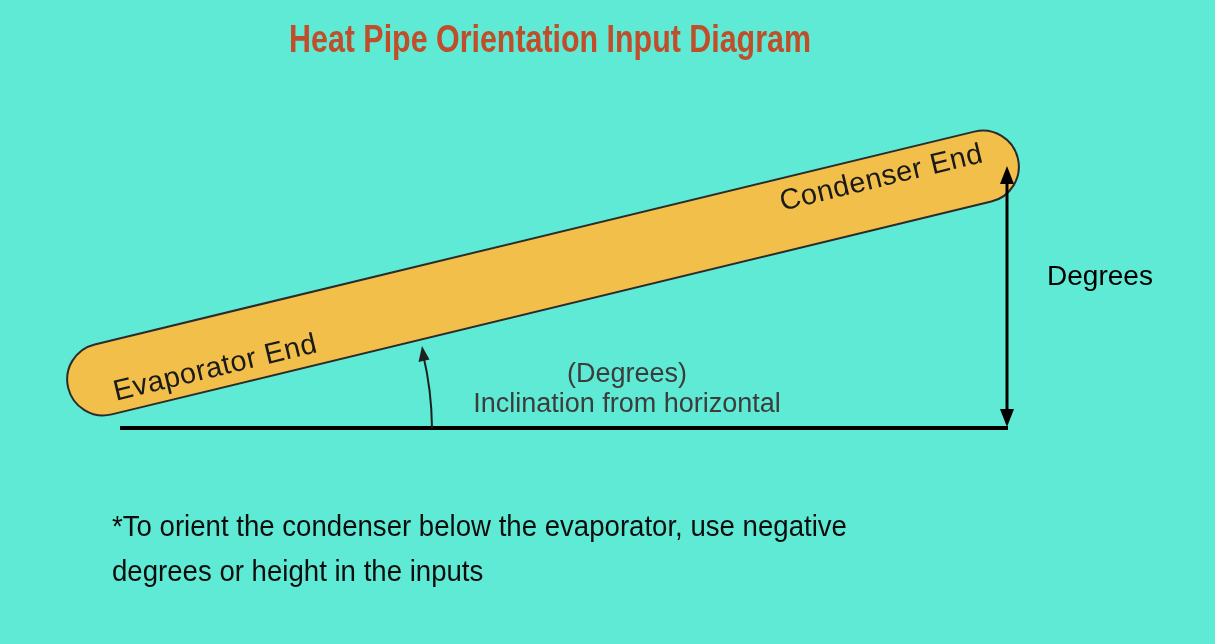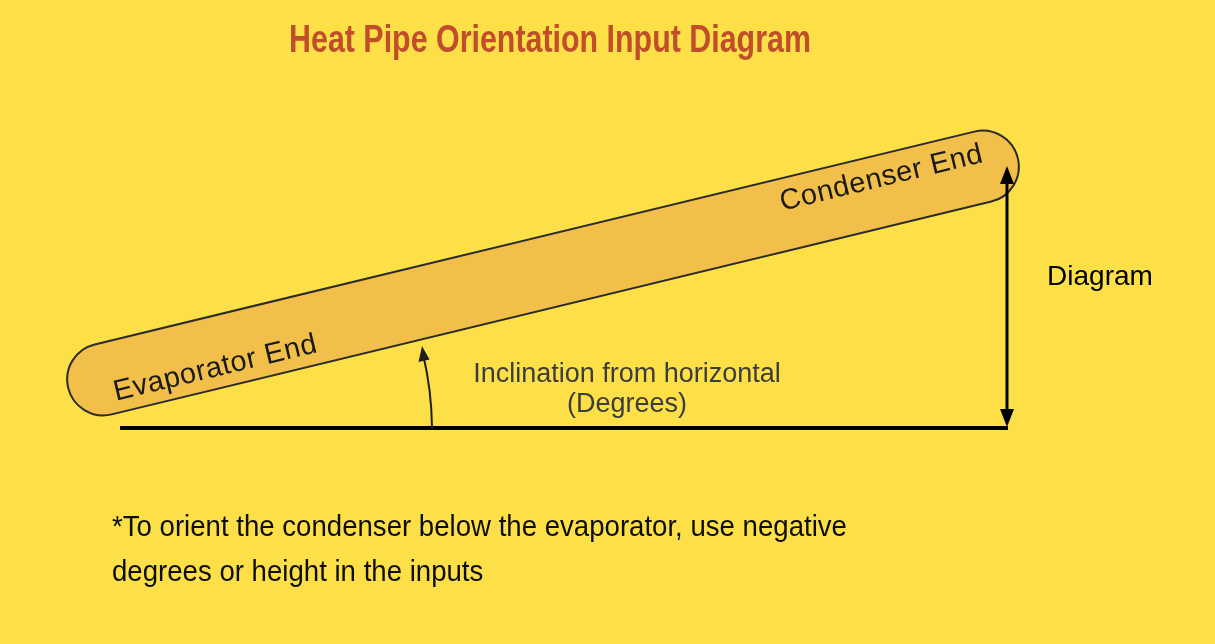--- a/index.html
+++ b/index.html
@@ -1,20 +1,20 @@
 <!DOCTYPE html>
 <html><head>
 <meta charset="utf-8">
 <style>
   html, body { margin: 0; padding: 0; background: #ffffff; }
   .canvas {
     position: relative;
     width: 1215px;
     height: 644px;
-    background: #fde047;
+    background: #5eead4;
     font-family: "Liberation Sans", sans-serif;
     overflow: hidden;
   }
   .title {
     position: absolute;
     left: 100px;
     top: 17px;
     width: 900px;
     margin: 0;
     text-align: center;
@@ -93,26 +93,26 @@
     <line x1="1007" y1="180" x2="1007" y2="414" stroke="#000000" stroke-width="3"></line>
     <polygon points="1007,166 1000,184 1014,184" fill="#000000"></polygon>
     <polygon points="1007,427 1000,409 1014,409" fill="#000000"></polygon>
   </svg>
 
   <div class="pipe-label label-evaporator">Evaporator End</div>
 
   <div class="pipe-label label-condenser">Condenser End</div>
 
   <div class="inclination-label">
+    <div>(Degrees)</div>
     <div>Inclination from horizontal</div>
-    <div>(Degrees)</div>
   </div>
 
   <div class="height-label">
-    <div>Diagram</div>
+    <div>Degrees</div>
   </div>
 
   <div class="footnote">
     <div>*To orient the condenser below the evaporator, use negative</div>
     <div>degrees or height in the inputs</div>
   </div>
 
 </div>
 
 </body></html>

